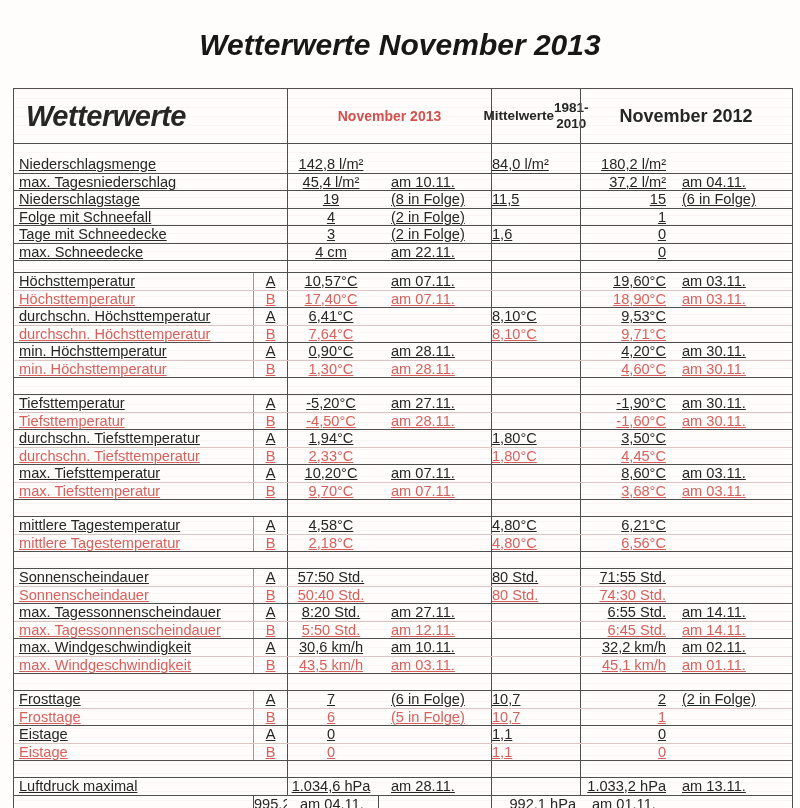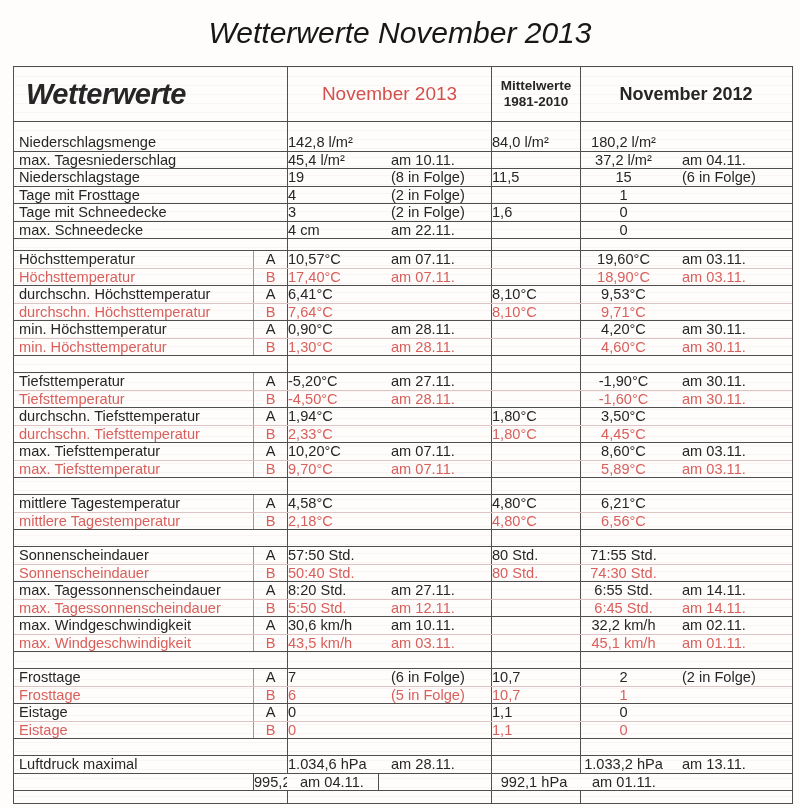--- a/index.html
+++ b/index.html
@@ -13,69 +13,70 @@
   }
   html,body{margin:0;padding:0;}
   body{
     width:800px;height:808px;overflow:hidden;
     background:var(--paper);
     font-family:"Liberation Sans","DejaVu Sans",sans-serif;
     color:var(--ink);
   }
   .sheet{width:800px;height:808px;position:relative;}
   .page-title{
-    margin:4px;padding-top:12px;height:44px;
+    margin:16px;padding-top:12px;height:44px;
     text-align:center;
-    font-size:30px;font-style:italic;font-weight:400;
+    font-size:30px;font-style:italic;font-weight:700;
     letter-spacing:0px;color:#171717;
   }
   .wtable{
     margin:6px 0 0 13px;width:780px;box-sizing:border-box;
     border:1.6px solid var(--line-dark);
     background-image:repeating-linear-gradient(180deg,
       rgba(214,170,168,0.10) 0px, rgba(214,170,168,0.10) 1px,
       rgba(255,255,255,0) 1px, rgba(255,255,255,0) 9px);
   }
   
   .thead{
     display:grid;grid-template-columns:273px 204px 89px 211px;
     height:55px;border-bottom:1.6px solid var(--line-dark);
     align-items:center;box-sizing:border-box;
   }
   .th{box-sizing:border-box;height:100%;display:flex;align-items:center;justify-content:center;}
   .th-label{justify-content:flex-start;padding-left:12px;
     font-size:29px;font-weight:700;font-style:italic;letter-spacing:-0.5px;}
   .th-2013{border-left:1.5px solid var(--line-dark);
-    font-size:19px;font-weight:400;color:var(--red-header);}
+    font-size:14px;font-weight:700;color:var(--red-header);}
   .th-mittel{border-left:1.5px solid var(--line-dark);
-    font-size:13.5px;font-weight:700;text-align:center;line-height:1.2;flex-direction:column;}
+    font-size:13.5px;font-weight:700;text-align:center;line-height:1.2;flex-direction:row;}
   .th-2012{border-left:1.5px solid var(--line-dark);
     font-size:18px;font-weight:700;}
   
   .row{
     display:grid;
     grid-template-columns:239px 34px 91px 113px 89px 90px 121px;
     box-sizing:border-box;
+    text-decoration:underline;
   }
   .row.data{height:17.5px;font-size:14.6px;line-height:16.5px;}
   .row.gap{height:17px;}
   .row.gap-sm{height:12px;}
   .row.spacer{height:12px;}
   .row.trailing{height:12px;}
   .sep-dark{border-bottom:1.4px solid var(--line-dark);}
   .sep-faint{border-bottom:1px solid var(--line-faint);}
   .row.red{color:var(--red-row);}
   .c{box-sizing:border-box;white-space:nowrap;overflow:hidden;}
   .c-label{padding-left:5px;text-align:left;}
   .c-ab{text-align:center;}
   .c-ab.has-ab{border-left:1px solid var(--line-ab);}
-  .c-v13{text-align:left;padding-right:4px;border-left:1.5px solid var(--line-dark);}
+  .c-v13{text-align:center;padding-right:4px;border-left:1.5px solid var(--line-dark);}
   .c-d13{text-align:left;padding-left:13px;}
   .c-mw{text-align:left;padding-right:12px;border-left:1.5px solid var(--line-dark);}
-  .c-v12{text-align:center;padding-right:4px;border-left:1.5px solid var(--line-dark);}
+  .c-v12{text-align:right;padding-right:4px;border-left:1.5px solid var(--line-dark);}
   .c-d12{text-align:left;padding-left:12px;}
 </style>
 </head>
 <body>
 
 <div class="sheet">
   <h1 class="page-title">Wetterwerte November 2013</h1>
 
   <div class="wtable">
     <div class="thead">
@@ -118,21 +119,21 @@
         <div class="row data sep-dark">
           <div class="c c-label">Niederschlagstage</div>
           <div class="c c-ab"></div>
           <div class="c c-v13">19</div>
           <div class="c c-d13">(8 in Folge)</div>
           <div class="c c-mw">11,5</div>
           <div class="c c-v12">15</div>
           <div class="c c-d12">(6 in Folge)</div>
         </div>
         <div class="row data sep-dark">
-          <div class="c c-label">Tage mit Frosttage</div>
+          <div class="c c-label">Folge mit Schneefall</div>
           <div class="c c-ab"></div>
           <div class="c c-v13">4</div>
           <div class="c c-d13">(2 in Folge)</div>
           <div class="c c-mw"></div>
           <div class="c c-v12">1</div>
           <div class="c c-d12"></div>
         </div>
         <div class="row data sep-dark">
           <div class="c c-label">Tage mit Schneedecke</div>
           <div class="c c-ab"></div>
@@ -267,21 +268,21 @@
           <div class="c c-mw"></div>
           <div class="c c-v12">8,60°C</div>
           <div class="c c-d12">am 03.11.</div>
         </div>
         <div class="row data sep-dark red">
           <div class="c c-label">max. Tiefsttemperatur</div>
           <div class="c c-ab has-ab">B</div>
           <div class="c c-v13">9,70°C</div>
           <div class="c c-d13">am 07.11.</div>
           <div class="c c-mw"></div>
-          <div class="c c-v12">5,89°C</div>
+          <div class="c c-v12">3,68°C</div>
           <div class="c c-d12">am 03.11.</div>
         </div>
         <div class="row gap sep-dark">
           <div class="c c-label"></div>
           <div class="c c-ab"></div>
           <div class="c c-v13"></div>
           <div class="c c-d13"></div>
           <div class="c c-mw"></div>
           <div class="c c-v12"></div>
           <div class="c c-d12"></div>

